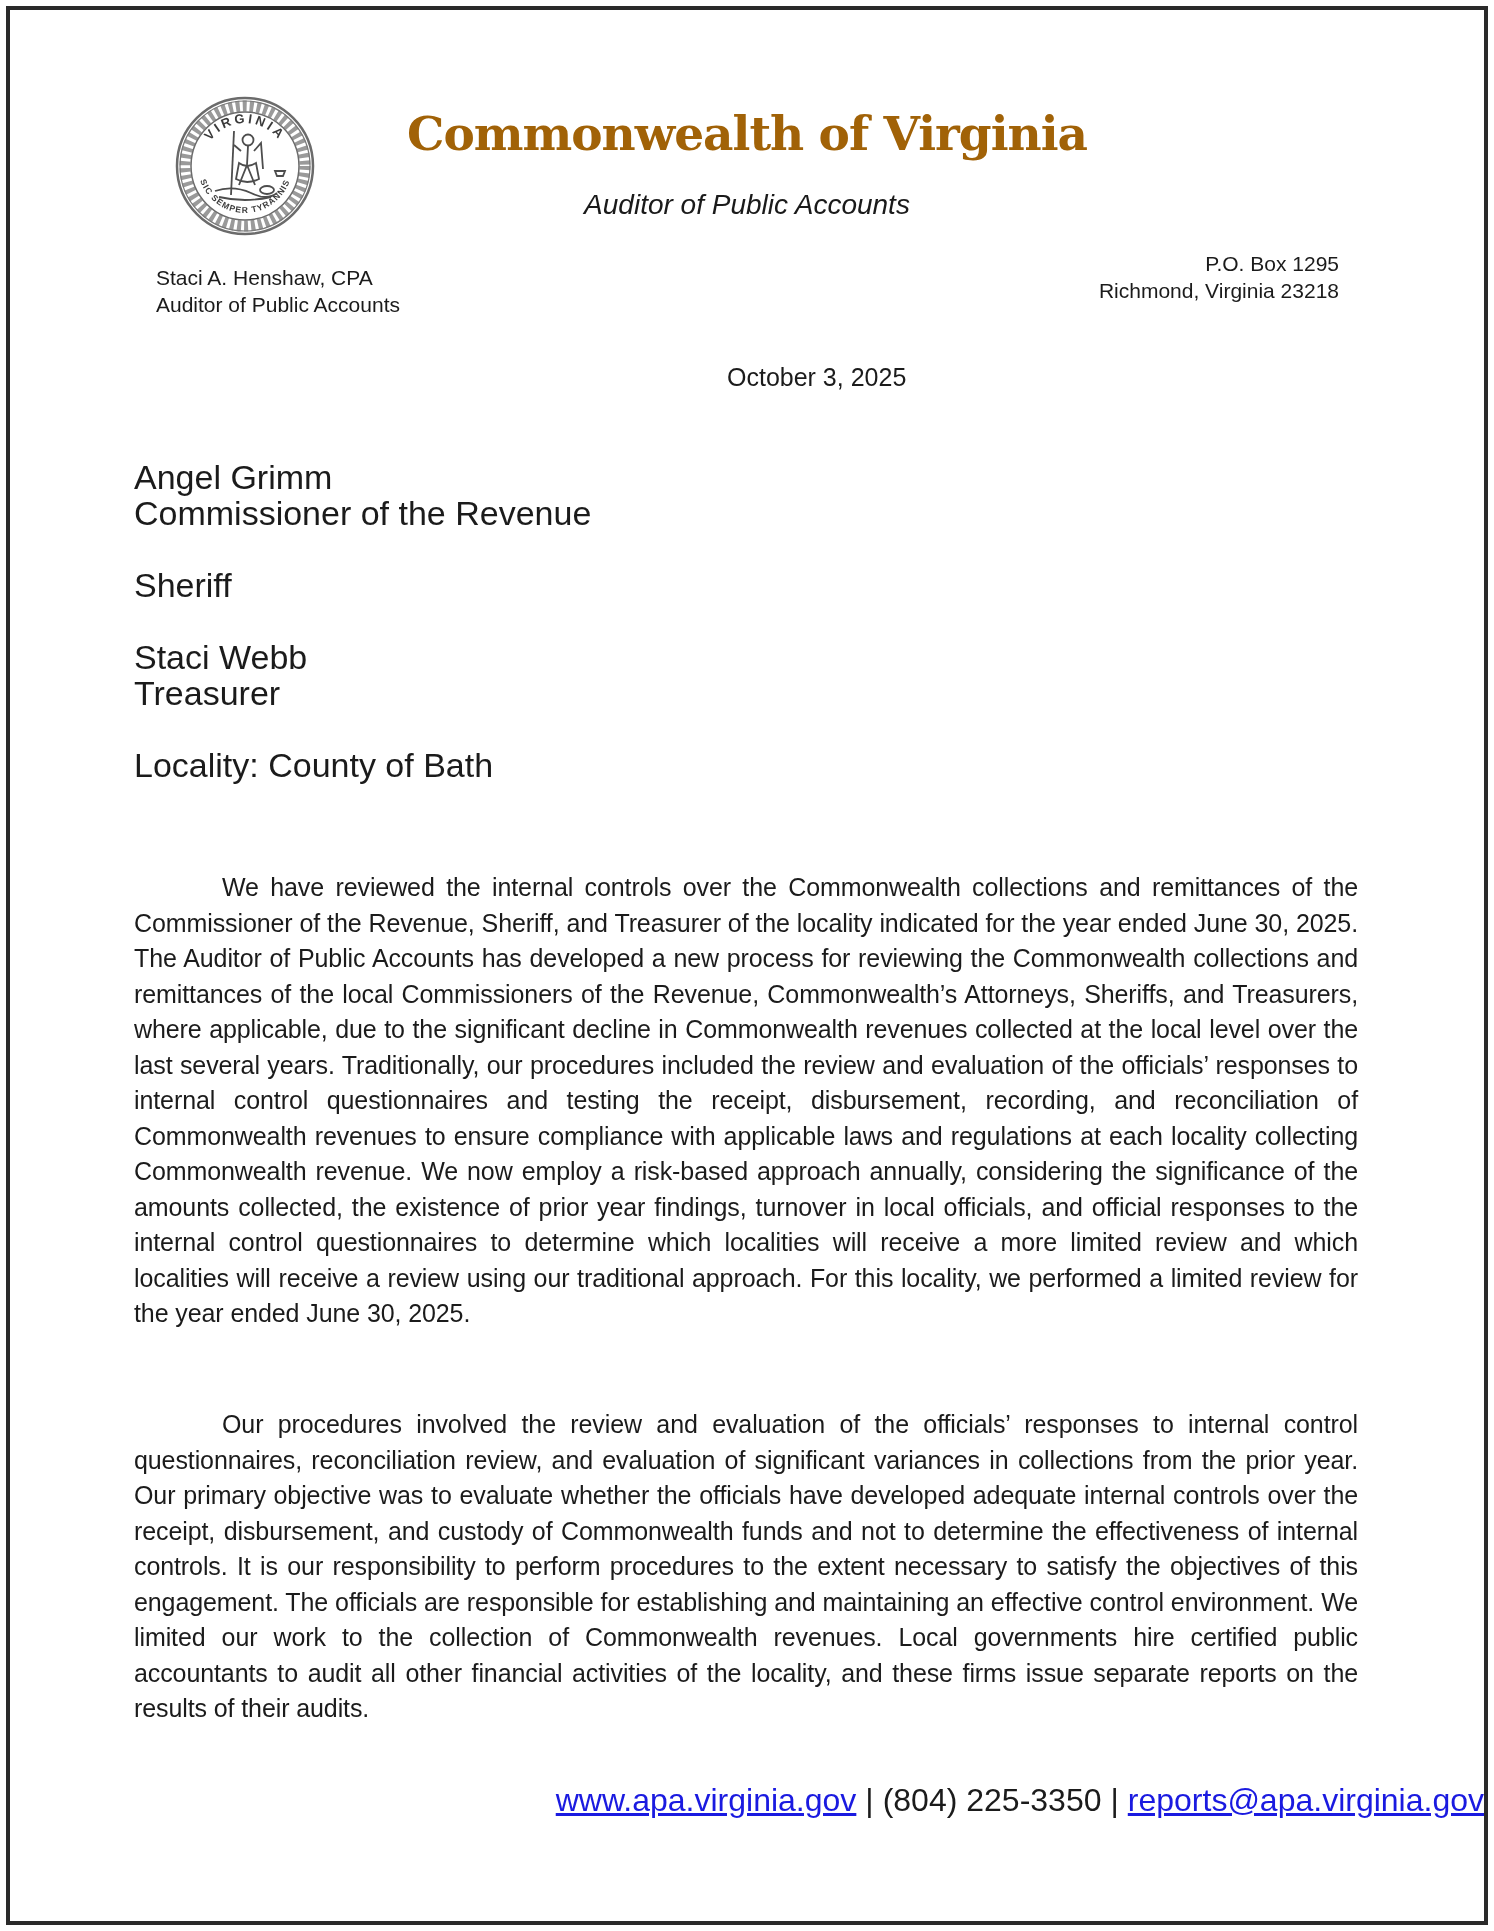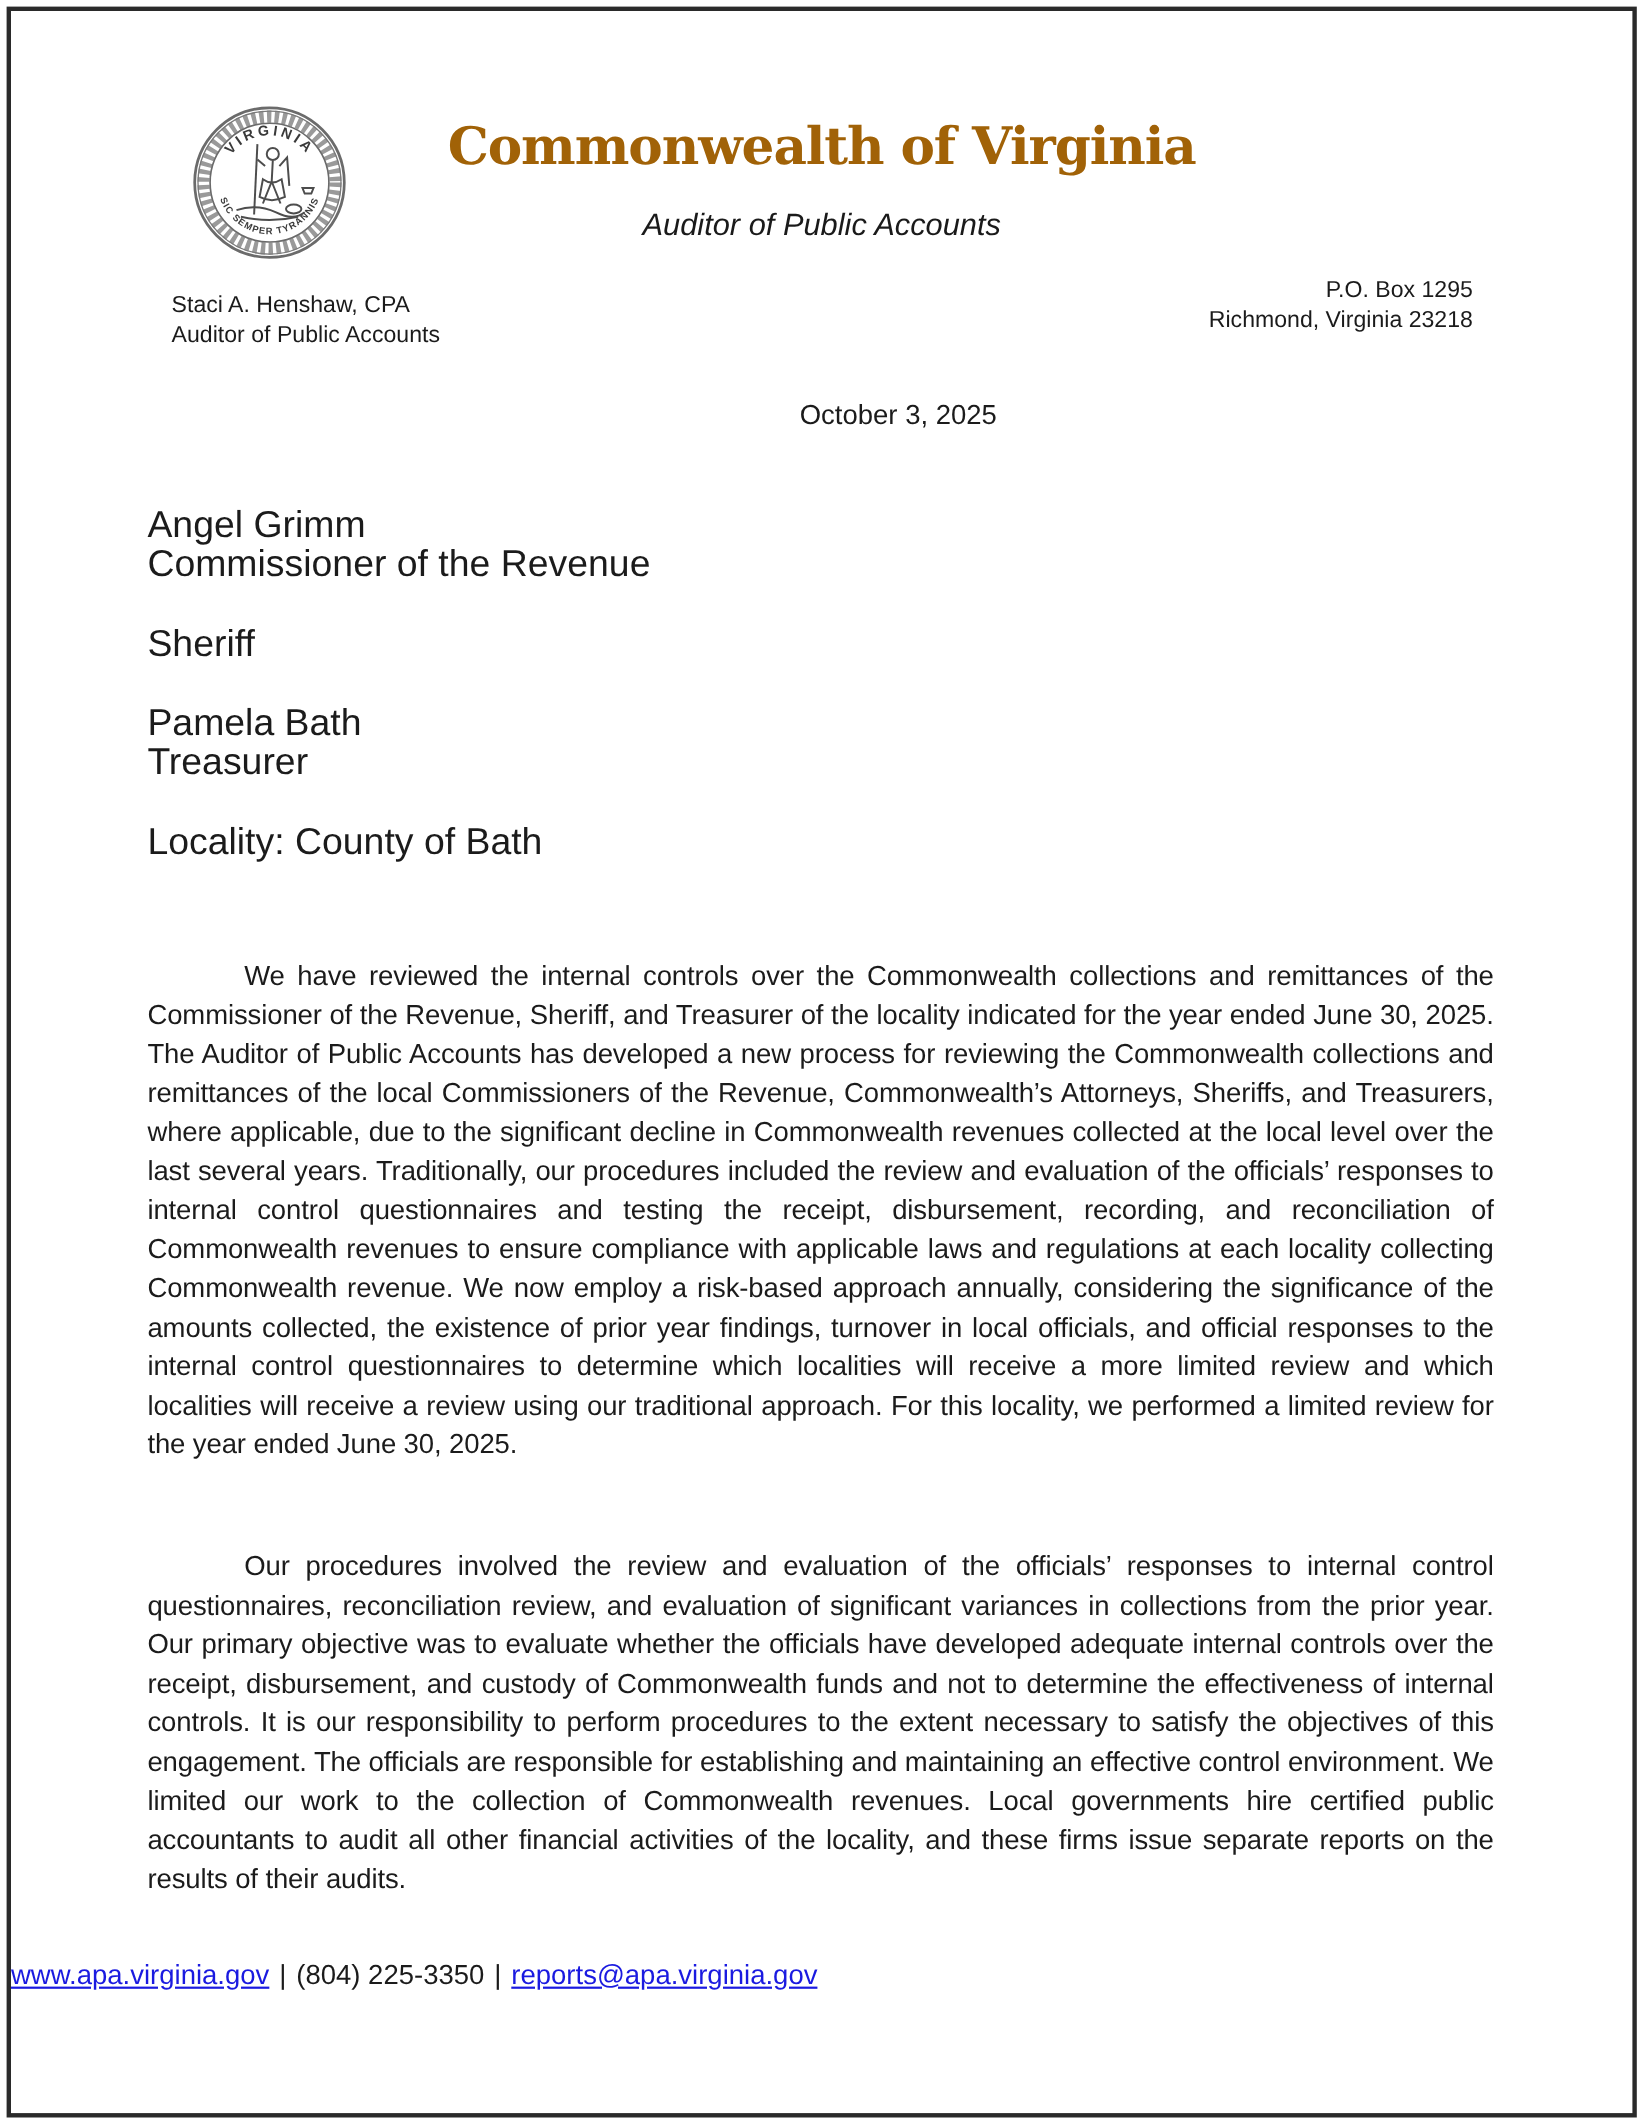--- a/index.html
+++ b/index.html
@@ -55,22 +55,22 @@
     text-align: justify;
     text-indent: 88px;
     letter-spacing: -0.1px;
   }
   .para1 { top: 860px; }
   .para2 { top: 1397px; }
 
   
   .footer {
     left: 0; right: 0; top: 1772px;
-    text-align: left;
-    font-size: 25px;
+    text-align: right;
+    font-size: 32px;
     color: #1b1b1b;
   }
   .footer a {
     color: #1a1ae0;
     text-decoration: underline;
     cursor: pointer;
   }
   .footer .sep { margin: 0 9px; color: #1b1b1b; }
 
   
@@ -129,21 +129,21 @@
 
   <div class="abs recipients">
     <div class="rgroup">
       <div class="line">Angel Grimm</div>
       <div class="line">Commissioner of the Revenue</div>
     </div>
     <div class="rgroup">
       <div class="line">Sheriff</div>
     </div>
     <div class="rgroup">
-      <div class="line">Pamela Bath</div>
+      <div class="line">Staci Webb</div>
       <div class="line">Treasurer</div>
     </div>
     <div class="rgroup">
       <div class="line">Locality: County of Bath</div>
     </div>
   </div>
 
   <p class="abs para para1">We have reviewed the internal controls over the Commonwealth collections and remittances of the Commissioner of the Revenue, Sheriff, and Treasurer of the locality indicated for the year ended June 30, 2025.  The Auditor of Public Accounts has developed a new process for reviewing the Commonwealth collections and remittances of the local Commissioners of the Revenue, Commonwealth’s Attorneys, Sheriffs, and Treasurers, where applicable, due to the significant decline in Commonwealth revenues collected at the local level over the last several years.  Traditionally, our procedures included the review and evaluation of the officials’ responses to internal control questionnaires and testing the receipt, disbursement, recording, and reconciliation of Commonwealth revenues to ensure compliance with applicable laws and regulations at each locality collecting Commonwealth revenue.  We now employ a risk-based approach annually, considering the significance of the amounts collected, the existence of prior year findings, turnover in local officials, and official responses to the internal control questionnaires to determine which localities will receive a more limited review and which localities will receive a review using our traditional approach.  For this locality, we performed a limited review for the year ended June 30, 2025.</p>
   <p class="abs para para2">Our procedures involved the review and evaluation of the officials’ responses to internal control questionnaires, reconciliation review, and evaluation of significant variances in collections from the prior year.  Our primary objective was to evaluate whether the officials have developed adequate internal controls over the receipt, disbursement, and custody of Commonwealth funds and not to determine the effectiveness of internal controls.  It is our responsibility to perform procedures to the extent necessary to satisfy the objectives of this engagement.  The officials are responsible for establishing and maintaining an effective control environment.  We limited our work to the collection of Commonwealth revenues.  Local governments hire certified public accountants to audit all other financial activities of the locality, and these firms issue separate reports on the results of their audits.</p>
 

